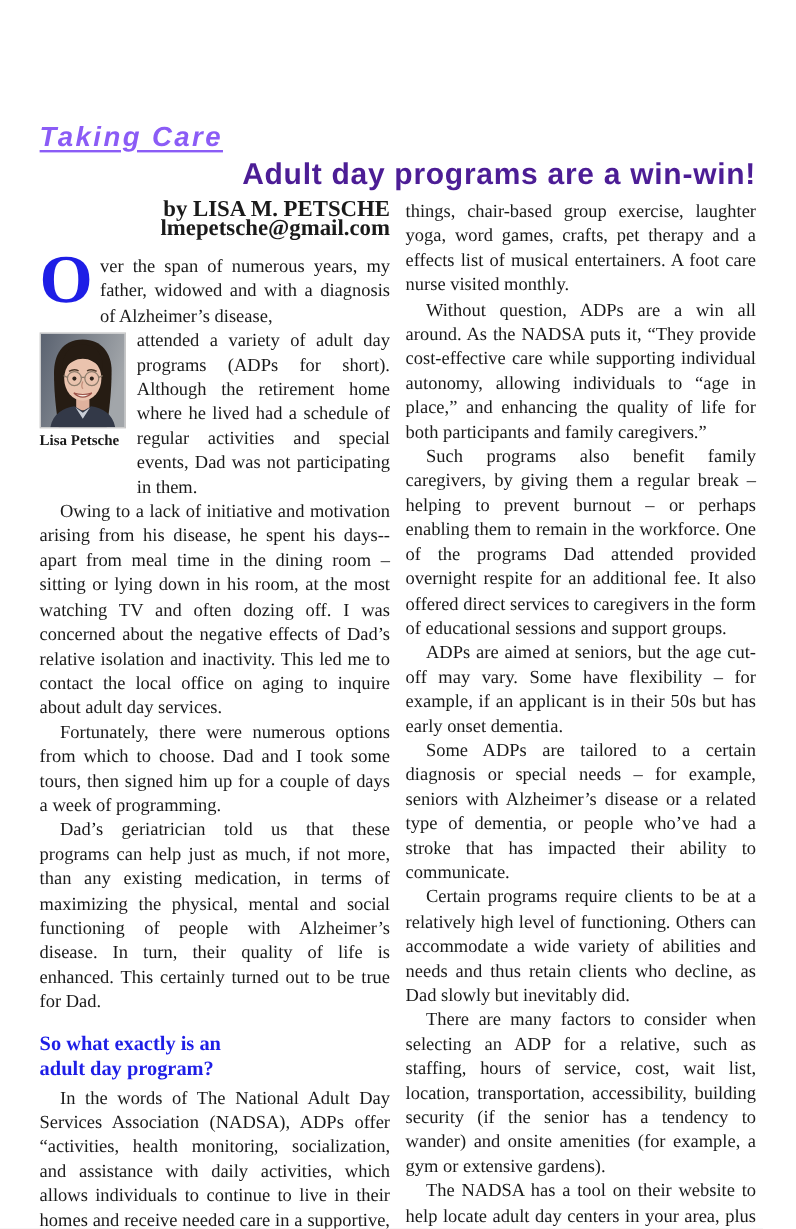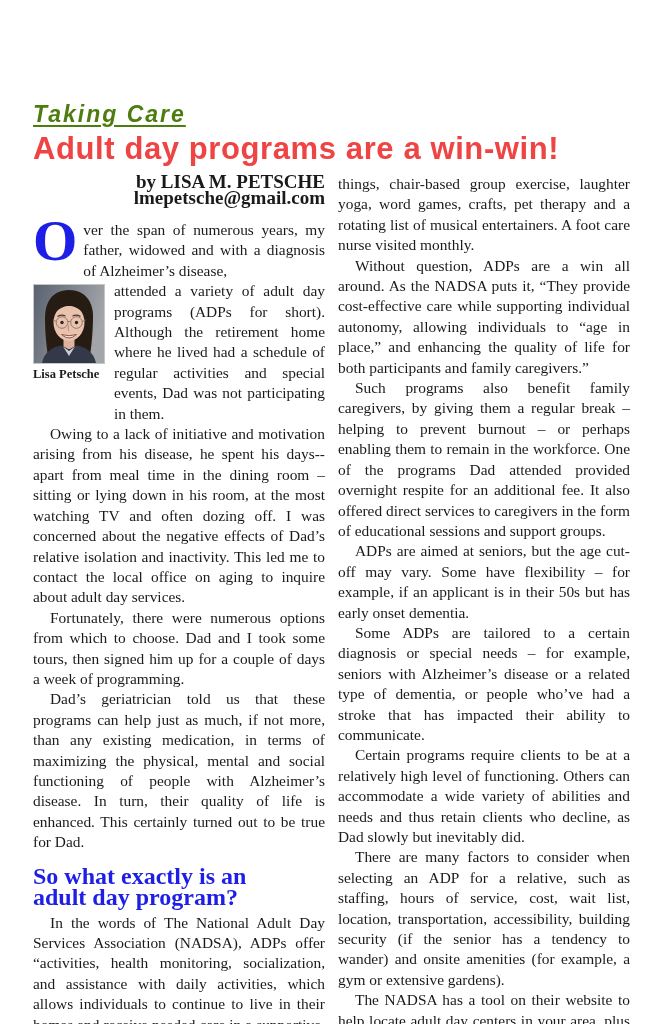--- a/index.html
+++ b/index.html
@@ -8,48 +8,48 @@
     box-sizing:border-box;position:relative;
     padding:101px 33px 0 33px;
     font-family:"Liberation Serif",serif;color:#1a1a1a;
     overflow:hidden;
   }
   
   .kicker{
     font-family:"Liberation Sans",sans-serif;
     font-weight:bold;font-style:italic;
     font-size:23px;letter-spacing:2px;
-    color:#4d7c0f;text-decoration:underline;
+    color:#8b5cf6;text-decoration:underline;
     text-underline-offset:3px;
   }
   .headline{
     font-family:"Liberation Sans",sans-serif;
-    font-weight:bold;font-size:31px;letter-spacing:.6px;
-    color:#ef4444;margin-top:3px;white-space:nowrap;
+    font-weight:bold;font-size:25px;letter-spacing:.6px;
+    color:#4c1d95;margin-top:3px;white-space:nowrap;text-align:right;
   }
   
   .columns{display:flex;gap:13px;margin-top:7px;}
   .col{width:292px;flex:0 0 292px;font-size:15.4px;line-height:20.4px;text-align:justify;}
   .byline{font-weight:bold;font-size:19px;line-height:16px;margin-bottom:14px;text-align:right;}
   .byline div{margin:0;}
   p{margin:0;text-indent:17px;}
   p.noindent{text-indent:0;}
   
   .dropcap{
     float:left;color:#1e1ee6;font-weight:bold;
     font-size:57px;line-height:40px;height:41px;
     margin:1px 6px 0 0;font-family:"Liberation Serif",serif;
   }
   
   .headshot{float:left;width:72px;margin:3px 9px 38px 0;}
   .photo-frame{width:70px;height:78px;border:1px solid #c6c6c6;display:block;}
   .photo-caption{font-weight:bold;font-size:12.5px;line-height:15px;text-align:left;margin-top:3px;text-indent:0;}
   
   .subhead{
-    color:#1e1ee6;font-weight:bold;font-size:24px;line-height:21px;
+    color:#1e1ee6;font-weight:bold;font-size:17px;line-height:21px;
     margin:13px 0 5px 0;white-space:pre-line;text-align:left;
   }
 </style>
 </head>
 <body>
 
 <div class="page">
 
   <div class="kicker">Taking Care</div>
   <div class="headline">Adult day programs are a win-win!</div>
@@ -111,21 +111,21 @@
       <p>Dad’s geriatrician told us that these programs can help just as much, if not more, than any existing medication, in terms of maximizing the physical, mental and social functioning of people with Alzheimer’s disease. In turn, their quality of life is enhanced. This certainly turned out to be true for Dad.</p>
 
       <div class="subhead">So what exactly is an
 adult day program?</div>
 
       <p>In the words of The National Adult Day Services Association (NADSA), ADPs offer “activities, health monitoring, socialization, and assistance with daily activities, which allows individuals to continue to live in their homes and receive needed care in a supportive, professionally staffed, community-based setting.” There’s a daily fee, but some programs have subsidies available.</p>
 
     </div>
 
     <div class="col">
-      <p class="noindent">things, chair-based group exercise, laughter yoga, word games, crafts, pet therapy and a rotating list of musical entertainers. A foot care nurse visited monthly.</p>
+      <p class="noindent">things, chair-based group exercise, laughter yoga, word games, crafts, pet therapy and a effects list of musical entertainers. A foot care nurse visited monthly.</p>
       <p>Without question, ADPs are a win all around. As the NADSA puts it, “They provide cost-effective care while supporting individual autonomy, allowing individuals to “age in place,” and enhancing the quality of life for both participants and family caregivers.”</p>
       <p>Such programs also benefit family caregivers, by giving them a regular break – helping to prevent burnout – or perhaps enabling them to remain in the workforce. One of the programs Dad attended provided overnight respite for an additional fee. It also offered direct services to caregivers in the form of educational sessions and support groups.</p>
       <p>ADPs are aimed at seniors, but the age cut-off may vary. Some have flexibility – for example, if an applicant is in their 50s but has early onset dementia.</p>
       <p>Some ADPs are tailored to a certain diagnosis or special needs – for example, seniors with Alzheimer’s disease or a related type of dementia, or people who’ve had a stroke that has impacted their ability to communicate.</p>
       <p>Certain programs require clients to be at a relatively high level of functioning. Others can accommodate a wide variety of abilities and needs and thus retain clients who decline, as Dad slowly but inevitably did.</p>
       <p>There are many factors to consider when selecting an ADP for a relative, such as staffing, hours of service, cost, wait list, location, transportation, accessibility, building security (if the senior has a tendency to wander) and onsite amenities (for example, a gym or extensive gardens).</p>
       <p>The NADSA has a tool on their website to help locate adult day centers in your area, plus guidelines for choosing from among the options. They also offer a checklist for site visits. All of this and more can be found at www.nadsa.org.</p>
 
     </div>
 

